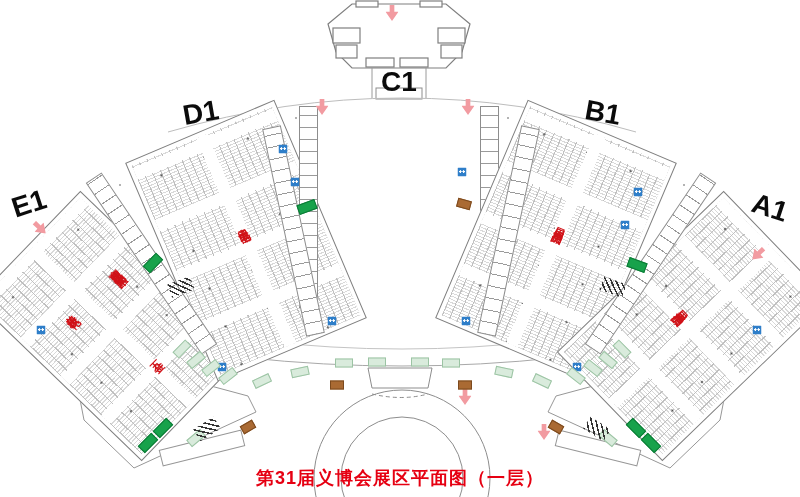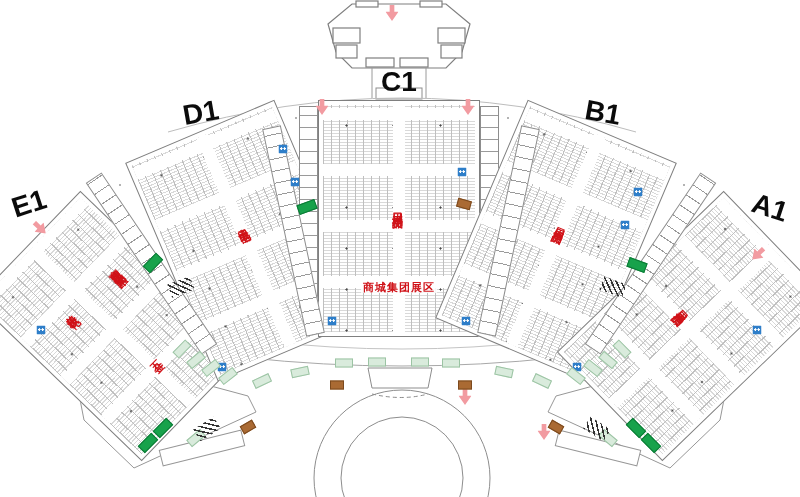--- a/index.html
+++ b/index.html
@@ -102,25 +102,20 @@
     <div class="zlabel vert" style="left:76%;top:32%;">商贸现代化未来区</div>
     <div class="zlabel vert" style="left:34%;top:31%;">美妆日化</div>
     <div class="zlabel vert" style="left:52%;top:71%;">五金</div>
   </div>
 
   <div class="hall" style="left:165px;top:122px;width:160px;height:235px;transform:rotate(-23deg);">
     <div class="booths"></div>
     <div class="zlabel vert" style="left:50%;top:42%;">电子电器</div>
   </div>
 
-  <div class="hall" style="left:318px;top:100px;width:160px;height:235px;">
-    <div class="booths"></div>
-    <div class="zlabel vert" style="left:49%;top:45%;">日用消费品</div>
-    <div class="zlabel horiz" style="left:50%;top:79%;">商城集团展区</div>
-  </div>
   <div class="wing" style="left:299px;top:106px;width:17px;height:200px;"></div>
   <div class="wing" style="left:480px;top:106px;width:17px;height:200px;"></div>
 
   <div class="hall" style="left:475px;top:122px;width:160px;height:235px;transform:rotate(23deg);">
     <div class="booths"></div>
     <div class="zlabel vert" style="left:50%;top:42%;">日用消费品</div>
   </div>
 
   <div class="hall" style="left:617px;top:210px;width:150px;height:230px;transform:rotate(46deg);">
     <div class="booths"></div>
@@ -186,13 +181,14 @@
       <div class="mk browns" style="left: 337px; top: 385px; transform: translate(-50%, -50%) rotate(0deg);"></div>
       <div class="mk browns" style="left: 465px; top: 385px; transform: translate(-50%, -50%) rotate(0deg);"></div>
       <div class="mk browns" style="left: 248px; top: 427px; transform: translate(-50%, -50%) rotate(-30deg);"></div>
       <div class="mk browns" style="left: 556px; top: 427px; transform: translate(-50%, -50%) rotate(30deg);"></div>
       <div class="mk hatches" style="left: 181px; top: 287px; transform: translate(-50%, -50%) rotate(-20deg);"></div>
       <div class="mk hatches" style="left: 613px; top: 287px; transform: translate(-50%, -50%) rotate(20deg);"></div>
       <div class="mk hatches" style="left: 207px; top: 429px; transform: translate(-50%, -50%) rotate(-32deg);"></div>
       <div class="mk hatches" style="left: 597px; top: 429px; transform: translate(-50%, -50%) rotate(32deg);"></div>
     </div>
 
+  <div id="title">第31届义博会展区平面图（一层）</div>
 </div>
 
 </body></html>

